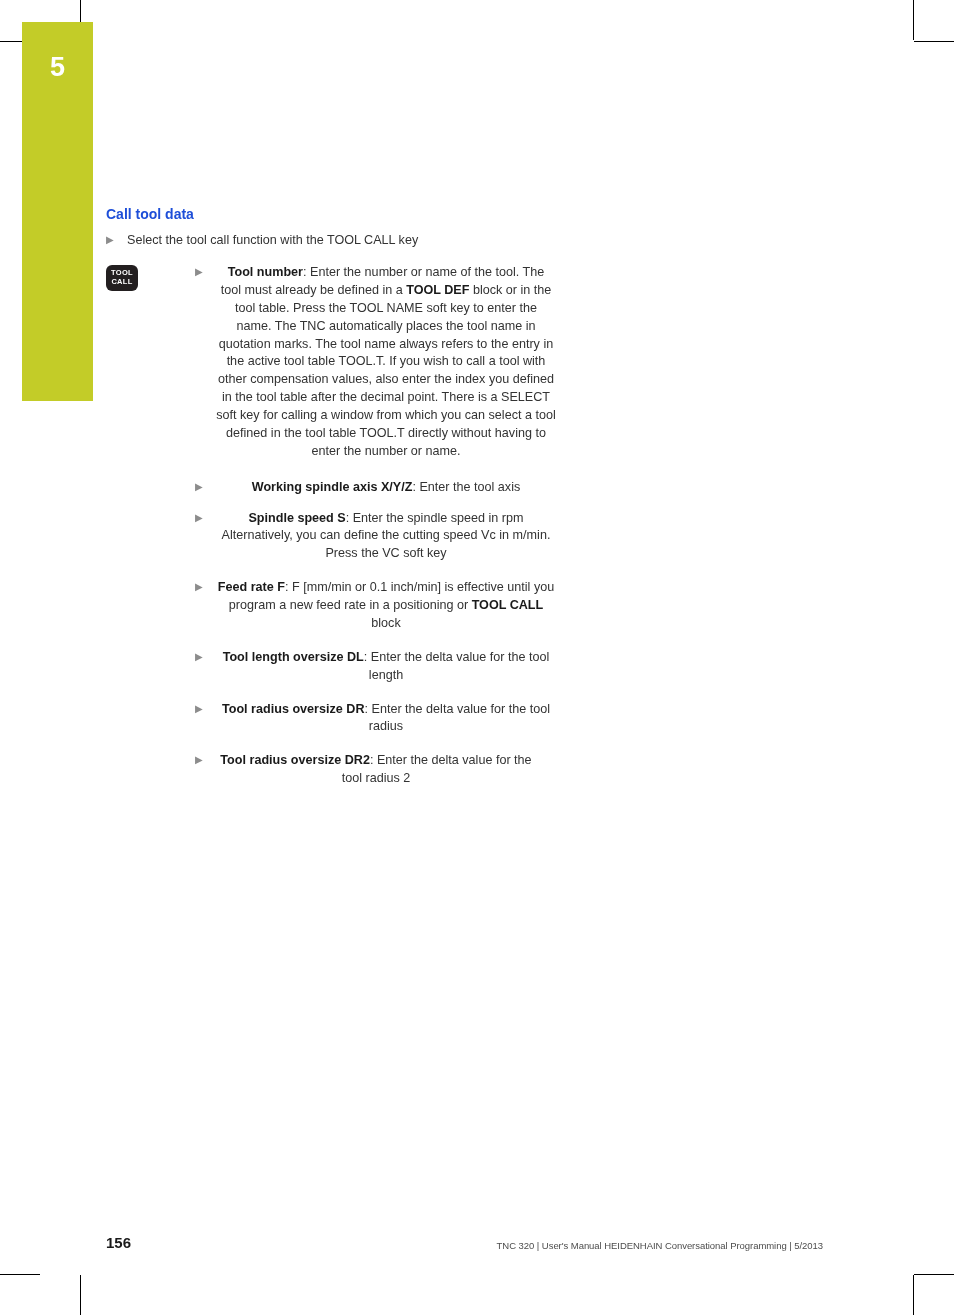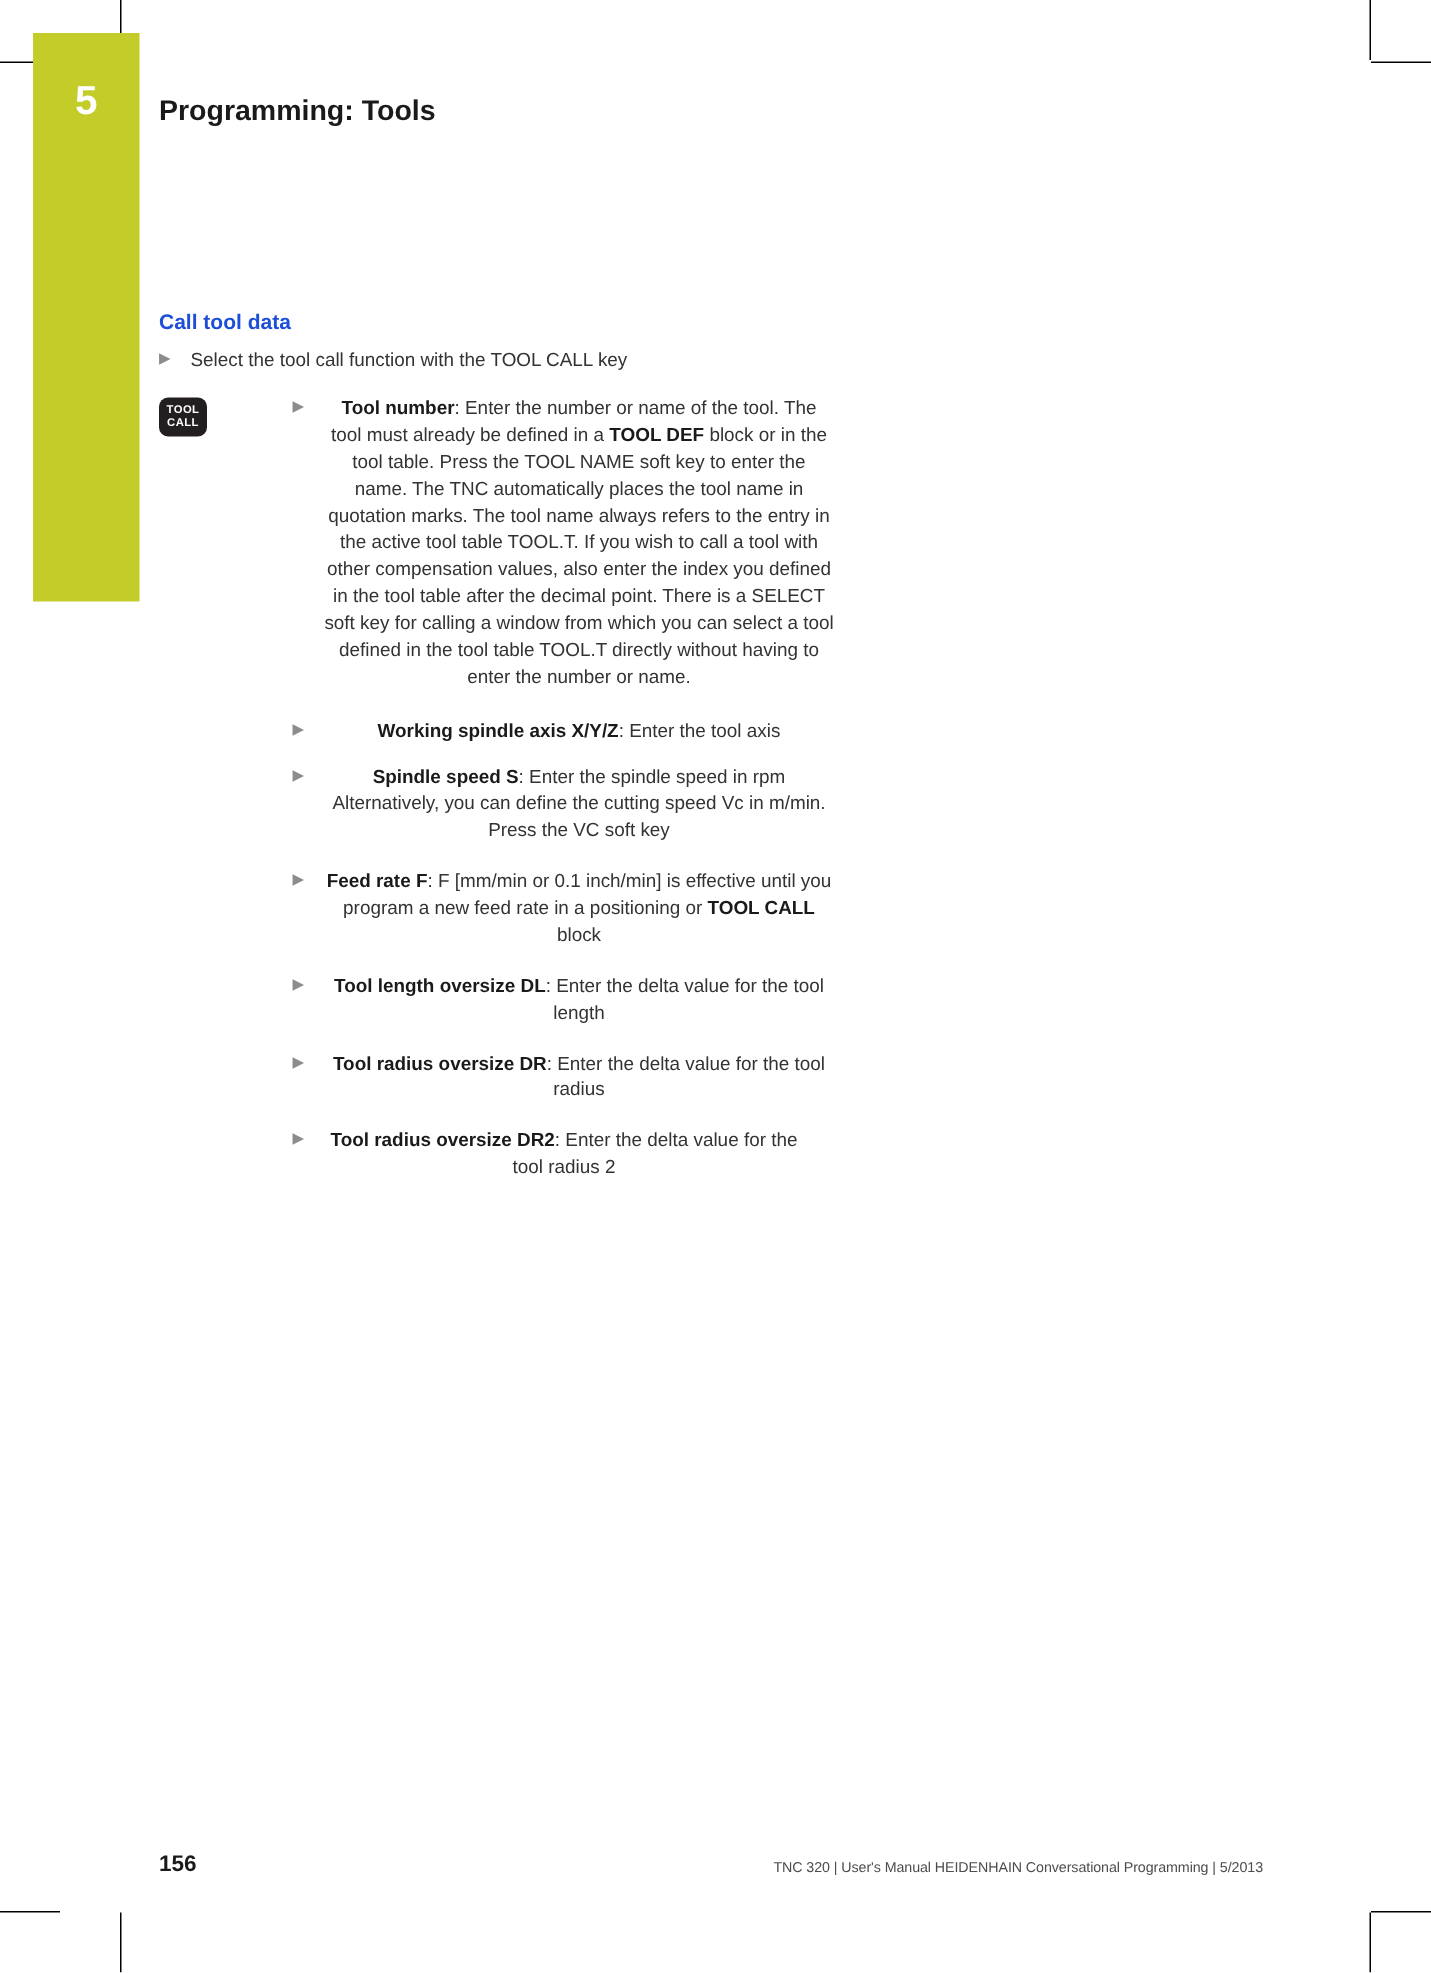--- a/index.html
+++ b/index.html
@@ -152,21 +152,21 @@
   .footer-page {
     position: absolute;
     left: 106px;
     top: 1234px;
     font-size: 15px;
     font-weight: bold;
     color: #1a1a1a;
   }
   .footer-info {
     position: absolute;
-    right: 112px;
+    right: 131px;
     top: 1240px;
     font-size: 9.5px;
     color: #4d4d4d;
     letter-spacing: -0.05px;
   }
 </style>
 </head>
 <body>
 
 <div class="crop crop-v crop-tl-v"></div>
@@ -175,21 +175,20 @@
 <div class="crop crop-h crop-tr-h"></div>
 <div class="crop crop-v crop-bl-v"></div>
 <div class="crop crop-h crop-bl-h"></div>
 <div class="crop crop-v crop-br-v"></div>
 <div class="crop crop-h crop-br-h"></div>
 
 <div class="chapter-block"></div>
 <div class="chapter-number">5</div>
 
 <div class="header">
-  <div class="header-title">Programming: Tools</div>
 </div>
 
 <div class="content">
 
   <div class="section-heading">Call tool data</div>
 
 
   <div class="bullet-row lvl1">
     <span class="bullet-mark">▶</span>
     <span class="bullet-text">Select the tool call function with the TOOL CALL key</span>

